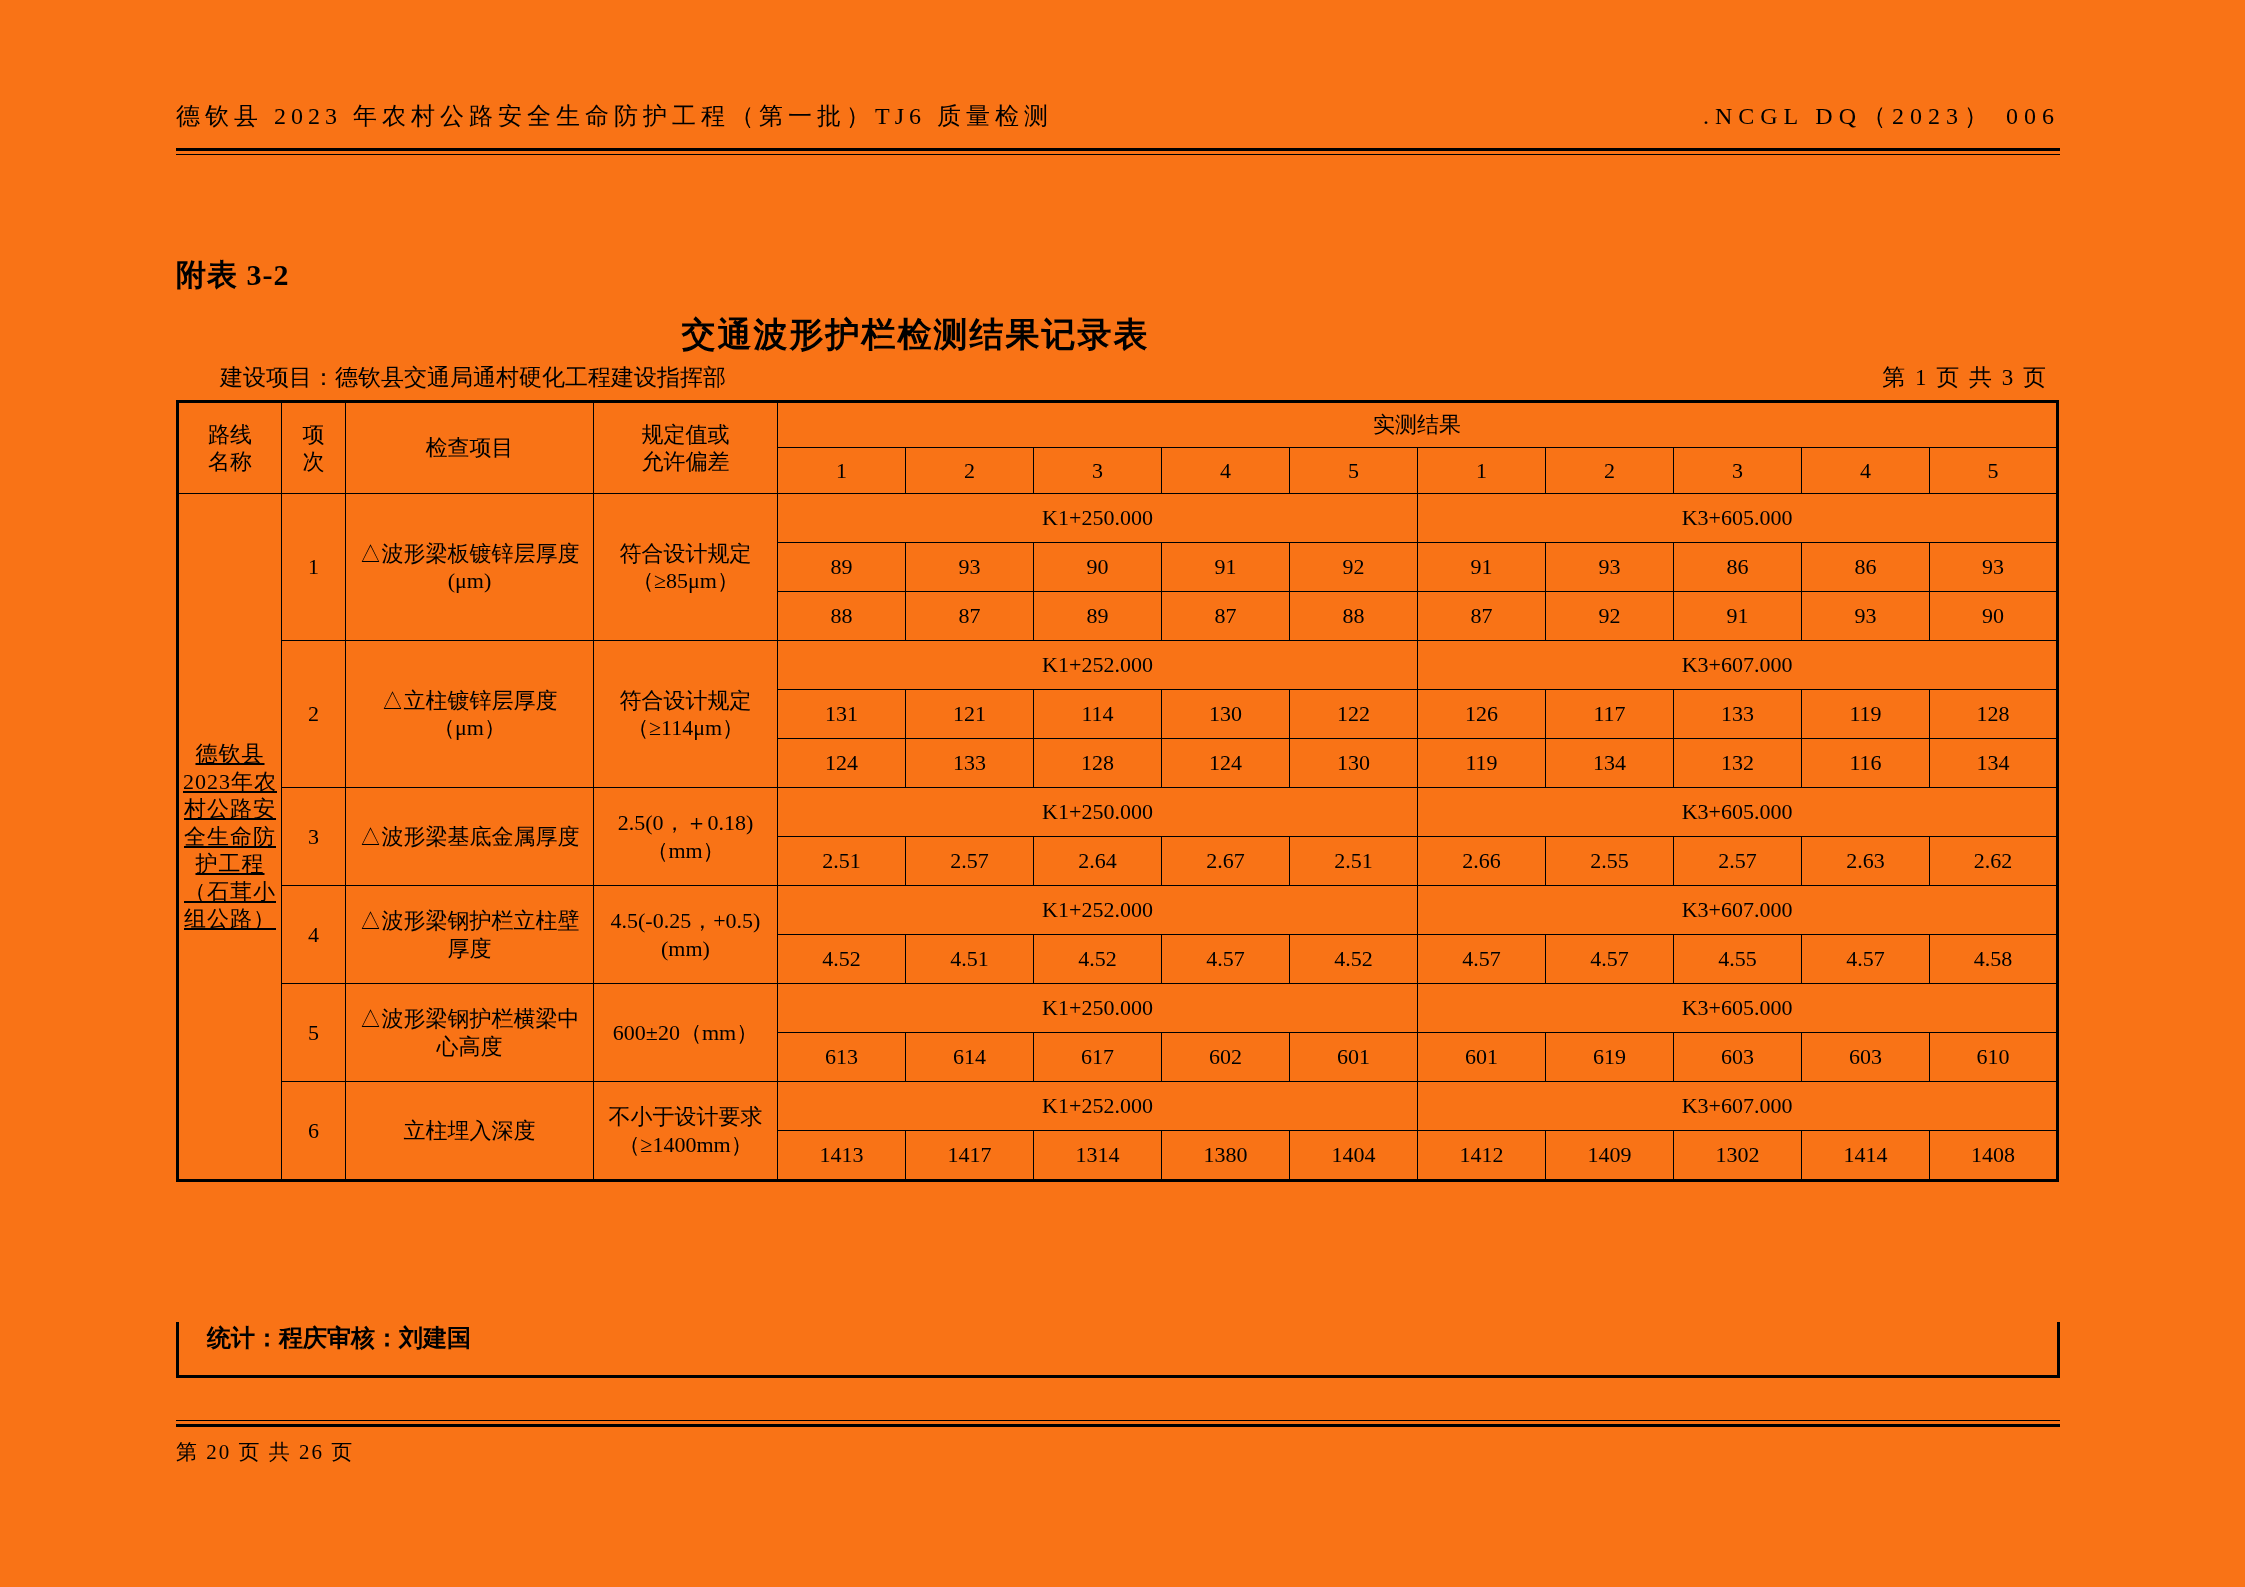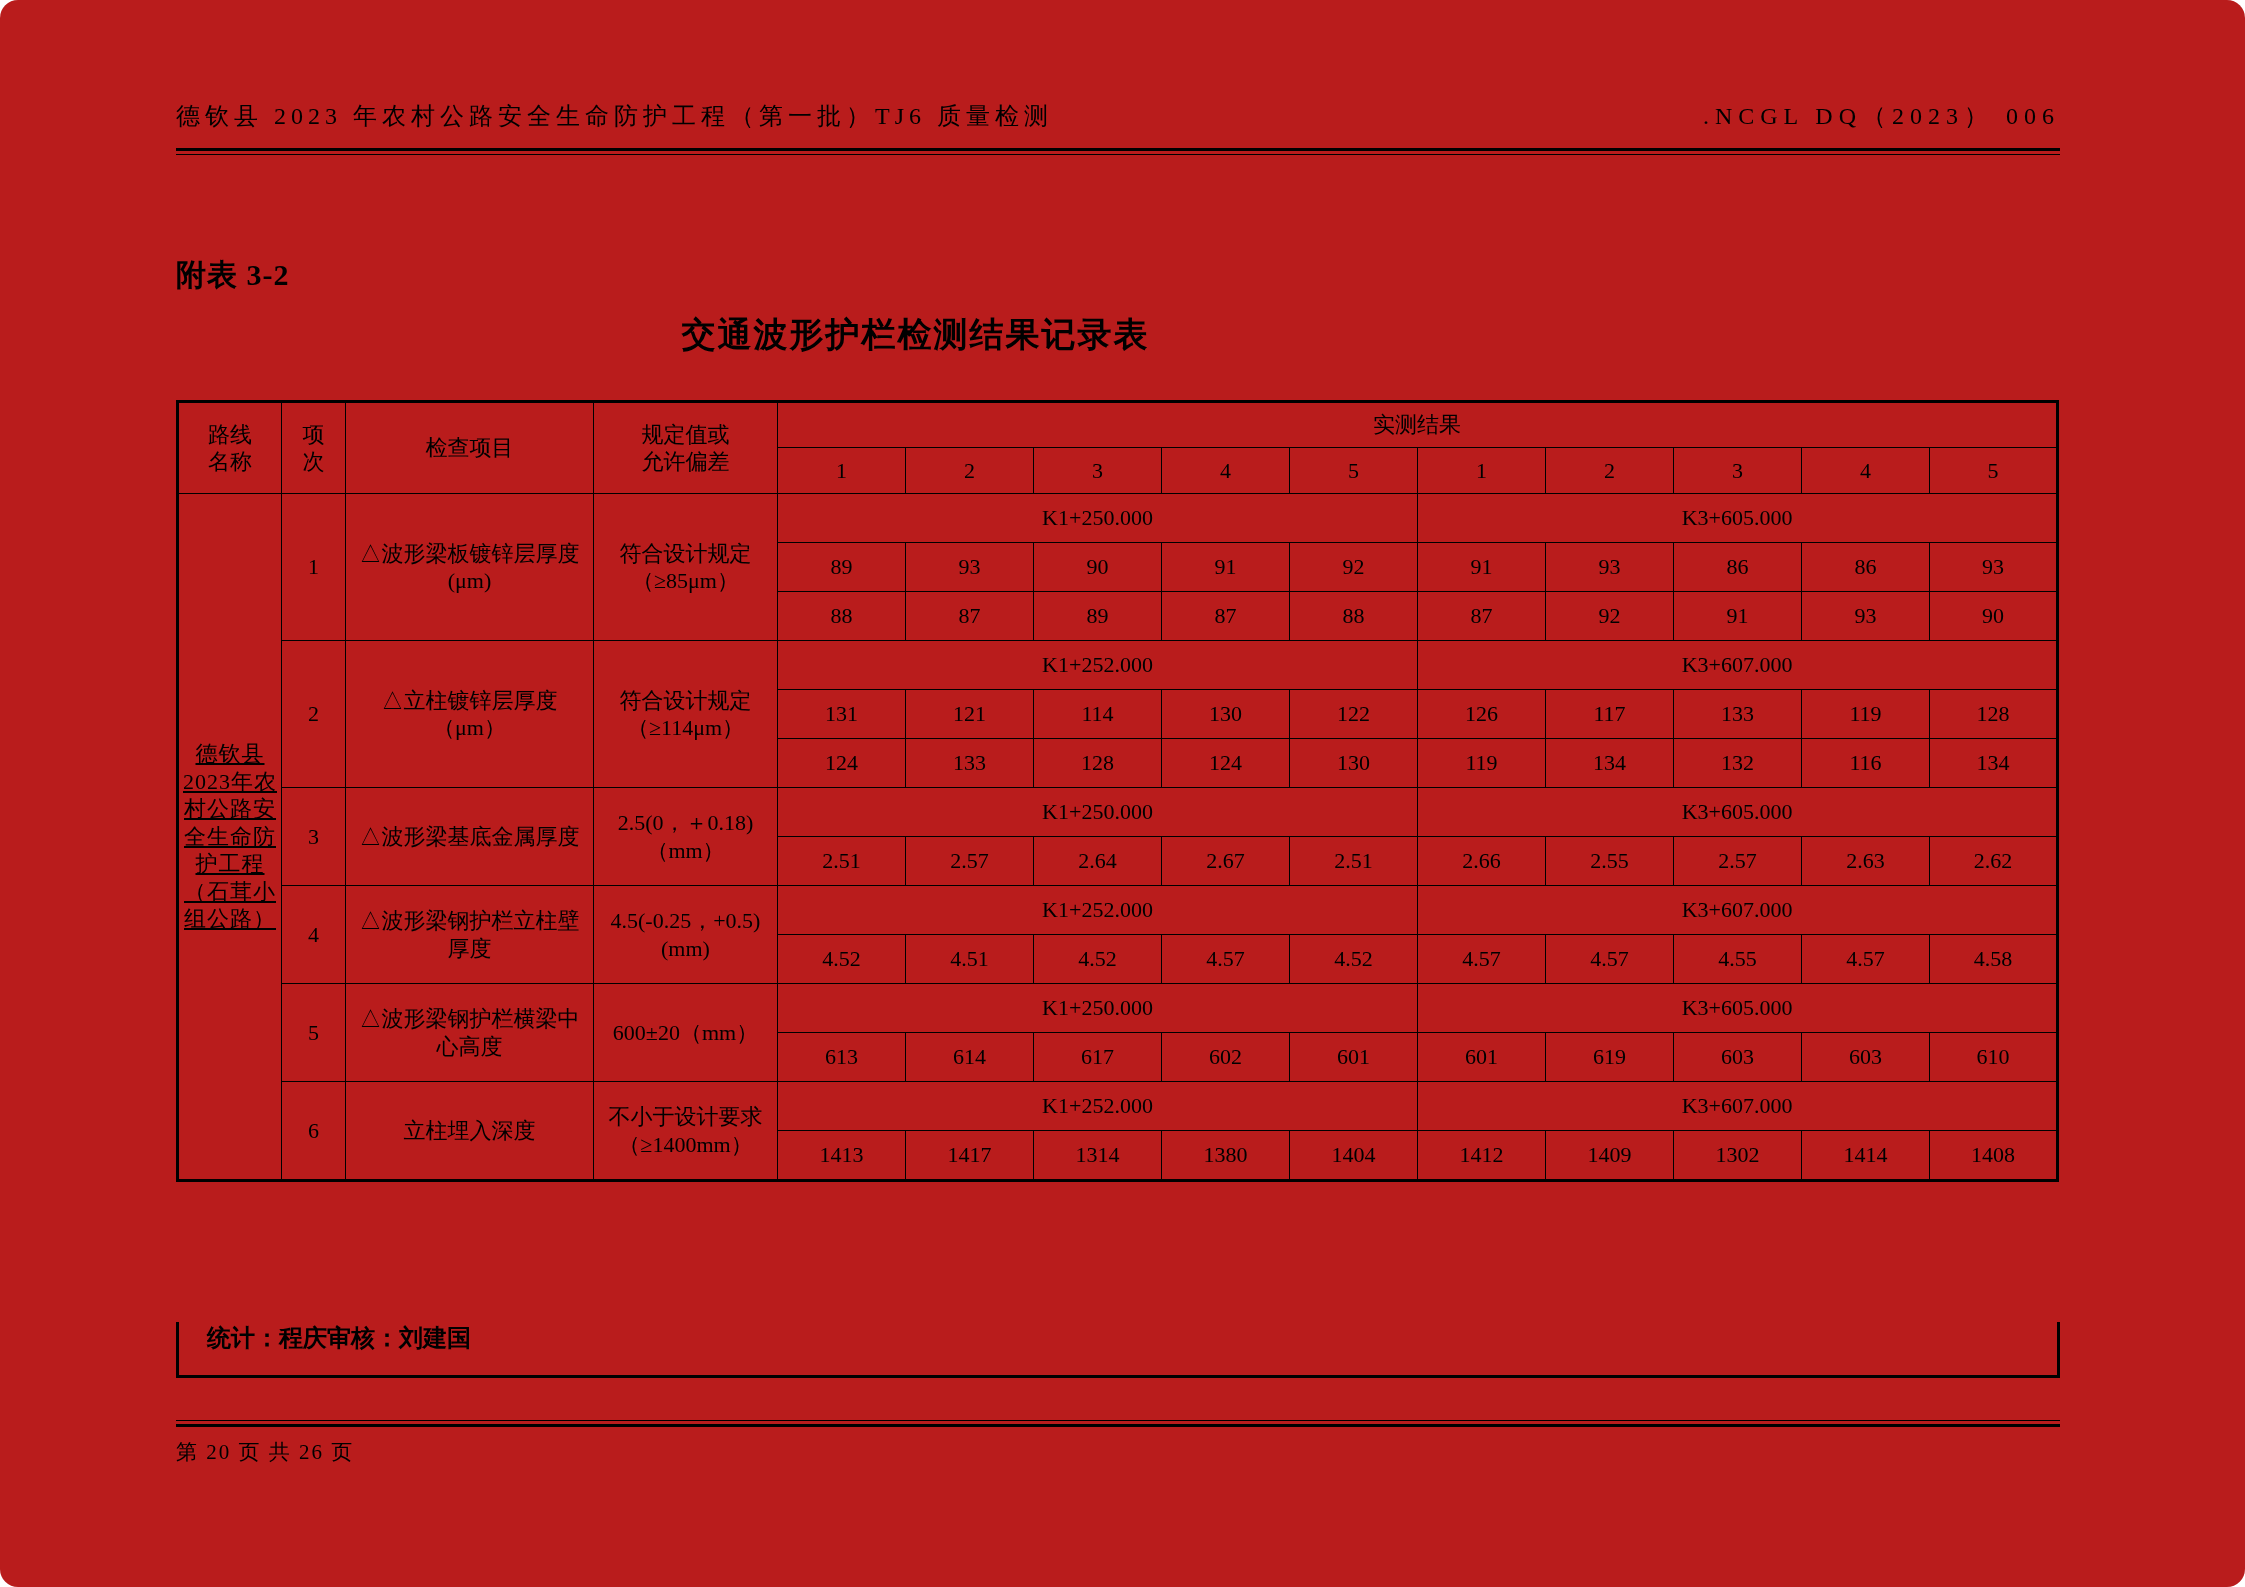--- a/index.html
+++ b/index.html
@@ -13,22 +13,21 @@
     font-family: "Liberation Serif", serif;
     color: #000000;
     position: relative;
     overflow: hidden;
   }
   .page {
     position: absolute;
     left: 0; top: 0;
     width: 2245px;
     height: 1587px;
-    background: #b91c1c;
-    border-radius: 18px;
+    background: #f97316;
   }
 
   
   .header {
     position: absolute;
     left: 176px;
     top: 100px;
     width: 1884px;
     display: flex;
     justify-content: space-between;
@@ -170,20 +169,24 @@
 
   <div class="header">
     <div class="header-left">德钦县 2023 年农村公路安全生命防护工程（第一批）TJ6 质量检测</div>
     <div class="header-right">.NCGL DQ（2023） 006</div>
   </div>
   <div class="header-rule"></div>
 
   <div class="fubiao">附表 3-2</div>
   <div class="doc-title">交通波形护栏检测结果记录表</div>
 
+  <div class="subline">
+    <div class="proj">建设项目：德钦县交通局通村硬化工程建设指挥部</div>
+    <div class="pages">第 1 页  共 3 页</div>
+  </div>
 
   <div class="tbl-wrap">
     <table class="main">
       <colgroup>
         <col class="c-route">
           <col class="c-idx">
           <col class="c-item">
           <col class="c-spec">
         <col class="c-val">
           <col class="c-val">

